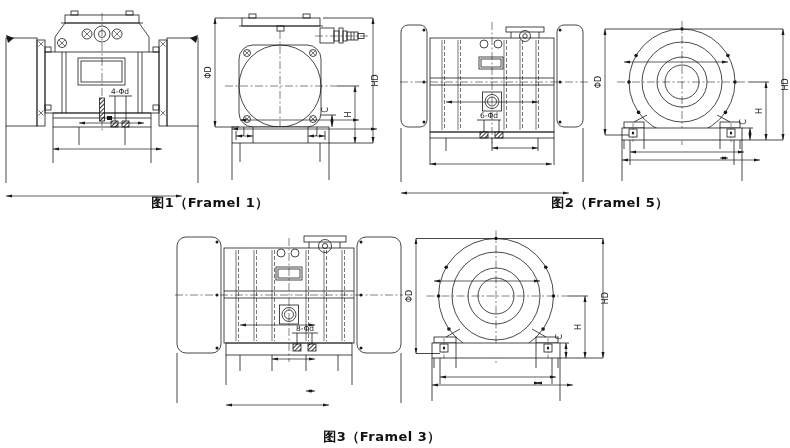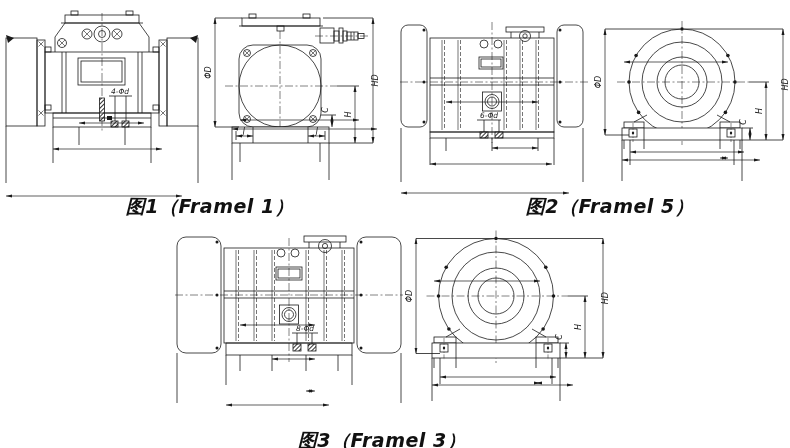--- a/index.html
+++ b/index.html
@@ -1,20 +1,20 @@
 <!DOCTYPE html>
 <html><head>
 <meta charset="utf-8">
 <style>
   html,body{margin:0;padding:0;background:#fff;}
   #page{position:relative;width:790px;height:448px;background:#fff;overflow:hidden;
-        font-family:"DejaVu Sans",sans-serif;font-style:italic;}
+        font-family:"DejaVu Sans",sans-serif;}
   svg{position:absolute;overflow:visible;}
   svg text{font-family:"DejaVu Sans",sans-serif;fill:#1a1a1a;}
-  .caption{position:absolute;width:200px;text-align:center;font-size:19px;font-weight:600;
+  .caption{position:absolute;width:200px;text-align:center;font-size:13px;font-weight:600;
            color:#111;letter-spacing:0.5px;}
 </style>
 </head>
 <body>
 
 <div id="page">
 
   <svg width="0" height="0">
     <defs>
       <marker id="arw" viewBox="0 0 10 6" refX="9.5" refY="3" markerWidth="9" markerHeight="5.4" orient="auto-start-reverse">

